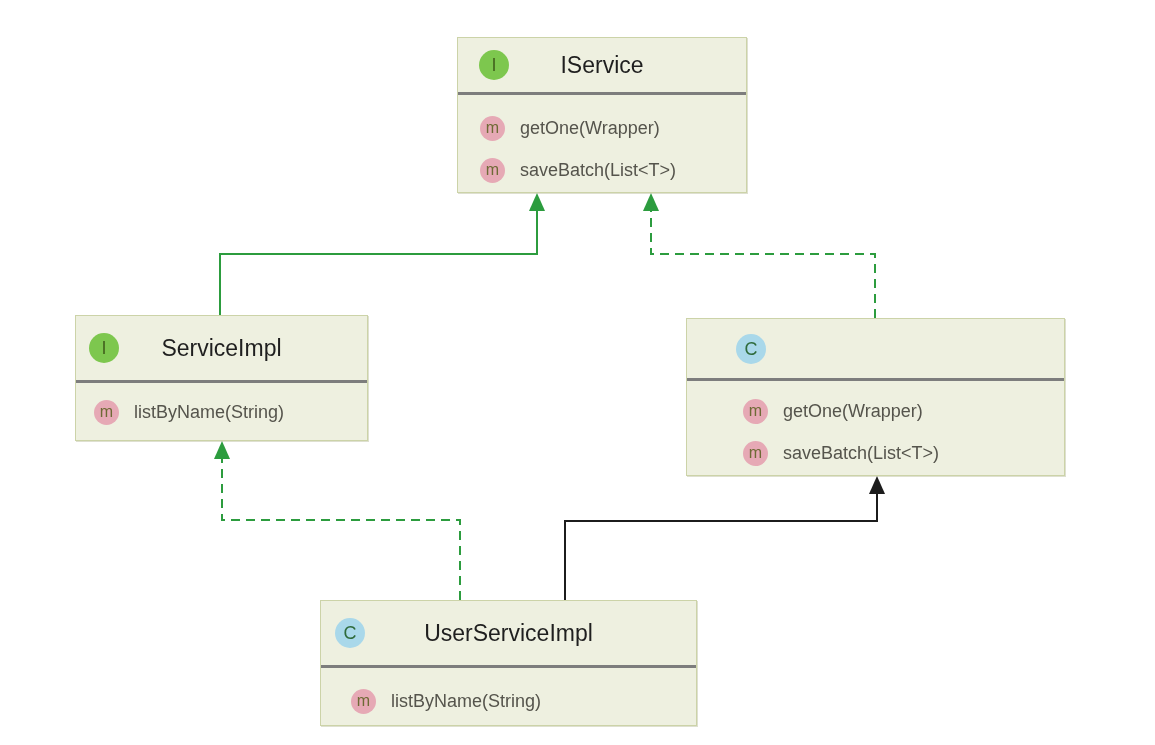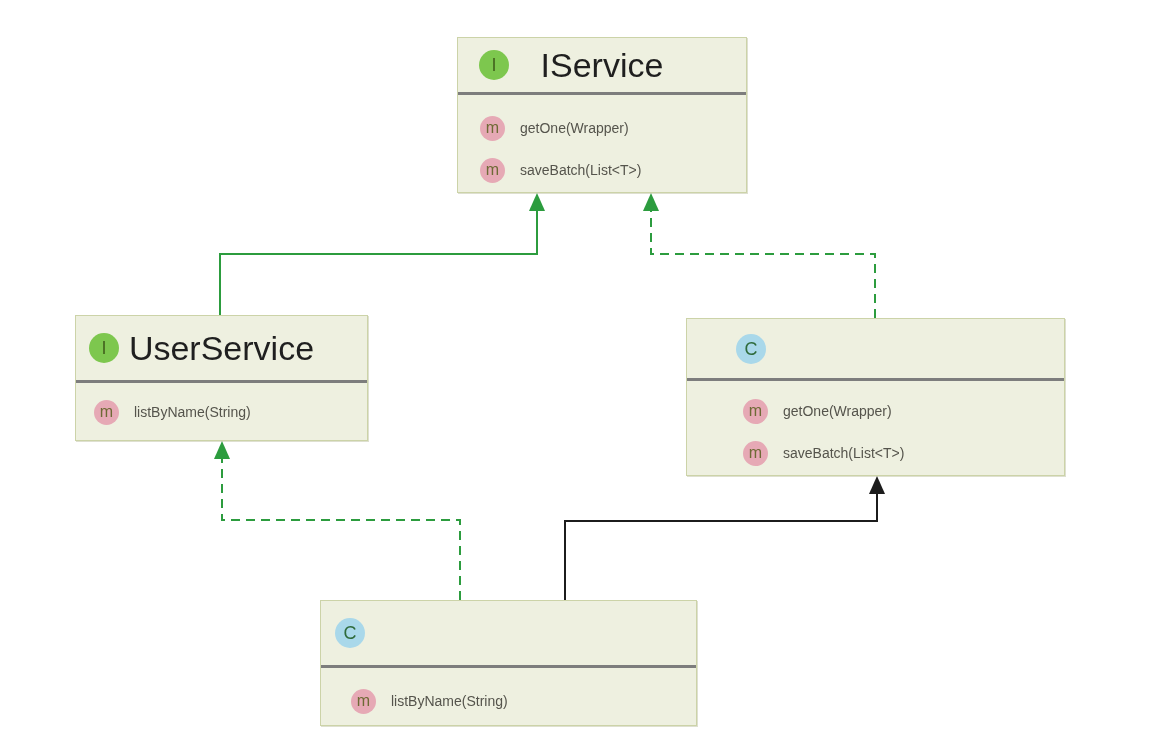--- a/index.html
+++ b/index.html
@@ -62,42 +62,42 @@
     position: absolute;
     top: 50%;
     transform: translateY(-50%);
     width: 30px;
     height: 30px;
     font-size: 18px;
   }
   .badge-interface { background: var(--interface-icon-bg); color: var(--interface-icon-fg); }
   .badge-classkind { background: var(--class-icon-bg); color: var(--class-icon-fg); }
   .uml-title {
-    font-size: 34px;
+    font-size: 23px;
     color: var(--title-text);
     white-space: nowrap;
   }
   .uml-divider { height: 3px; background: var(--divider); }
   .uml-methods { box-sizing: border-box; }
   .uml-method {
     display: flex;
     align-items: center;
     height: 42px;
     gap: 15px;
   }
   .badge-method {
     flex: 0 0 auto;
     width: 25px;
     height: 25px;
     font-size: 16px;
     background: var(--method-icon-bg);
     color: var(--method-icon-fg);
   }
   .uml-method-label {
-    font-size: 14px;
+    font-size: 18px;
     color: var(--method-text);
     white-space: nowrap;
   }
 </style>
 </head>
 <body>
 
 <div class="canvas">
 
   <svg class="edges" width="1155" height="745" viewBox="0 0 1155 745">
@@ -133,21 +133,21 @@
       <div class="uml-method">
         <span class="badge badge-method">m</span>
         <span class="uml-method-label">saveBatch(List&lt;T&gt;)</span>
       </div>
     </div>
   </div>
 
   <div class="uml-class" style="left:75px; top:315px; width:293px; height:126px;">
     <div class="uml-header" style="height:64px;">
       <span class="badge badge-kind badge-interface" style="left:13px;">I</span>
-      <span class="uml-title">UserService</span>
+      <span class="uml-title">ServiceImpl</span>
     </div>
     <div class="uml-divider"></div>
     <div class="uml-methods" style="padding:8px 0 0 18px;">
       <div class="uml-method">
         <span class="badge badge-method">m</span>
         <span class="uml-method-label">listByName(String)</span>
       </div>
     </div>
   </div>
 
@@ -164,20 +164,21 @@
       <div class="uml-method">
         <span class="badge badge-method">m</span>
         <span class="uml-method-label">saveBatch(List&lt;T&gt;)</span>
       </div>
     </div>
   </div>
 
   <div class="uml-class" style="left:320px; top:600px; width:377px; height:126px;">
     <div class="uml-header" style="height:64px;">
       <span class="badge badge-kind badge-classkind" style="left:14px;">C</span>
+      <span class="uml-title">UserServiceImpl</span>
     </div>
     <div class="uml-divider"></div>
     <div class="uml-methods" style="padding:12px 0 0 30px;">
       <div class="uml-method">
         <span class="badge badge-method">m</span>
         <span class="uml-method-label">listByName(String)</span>
       </div>
     </div>
   </div>
 

